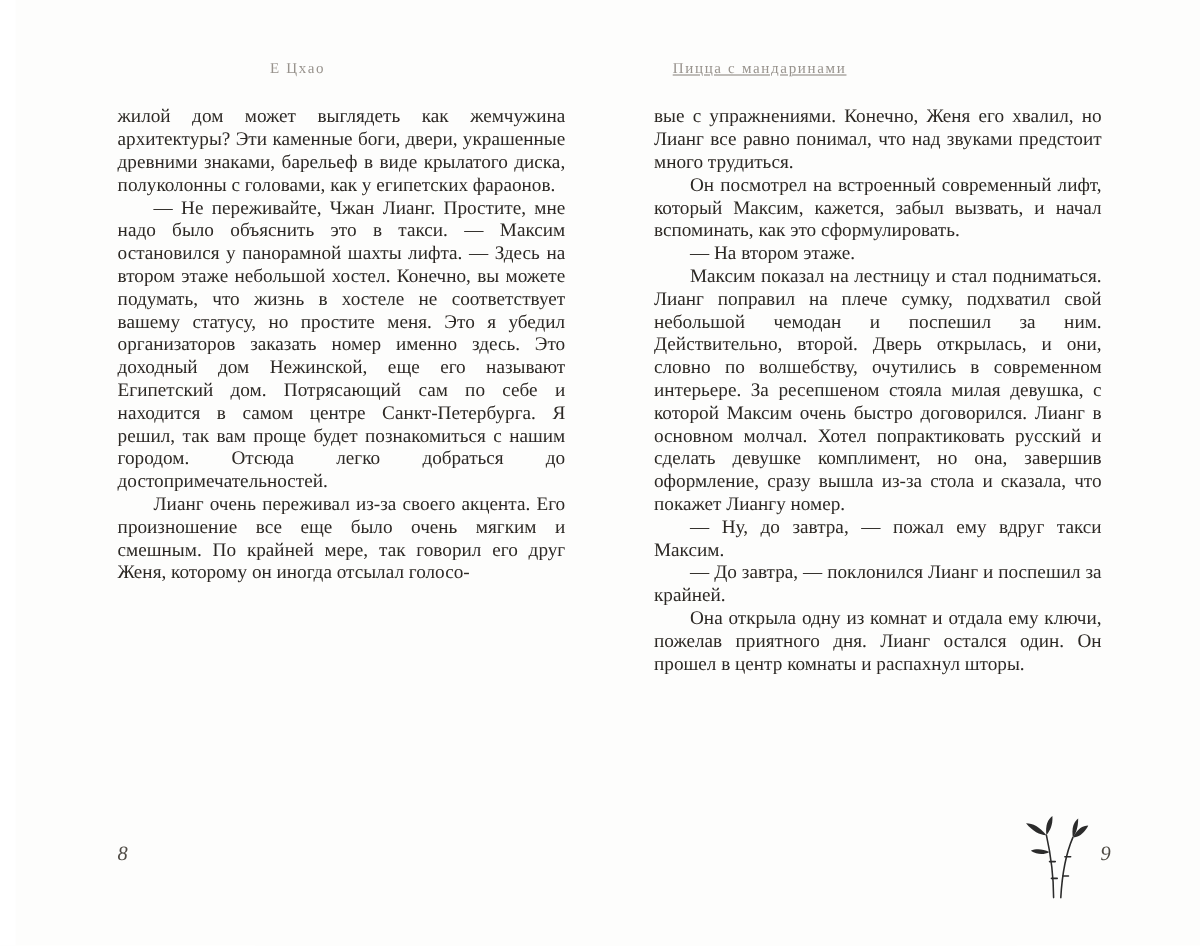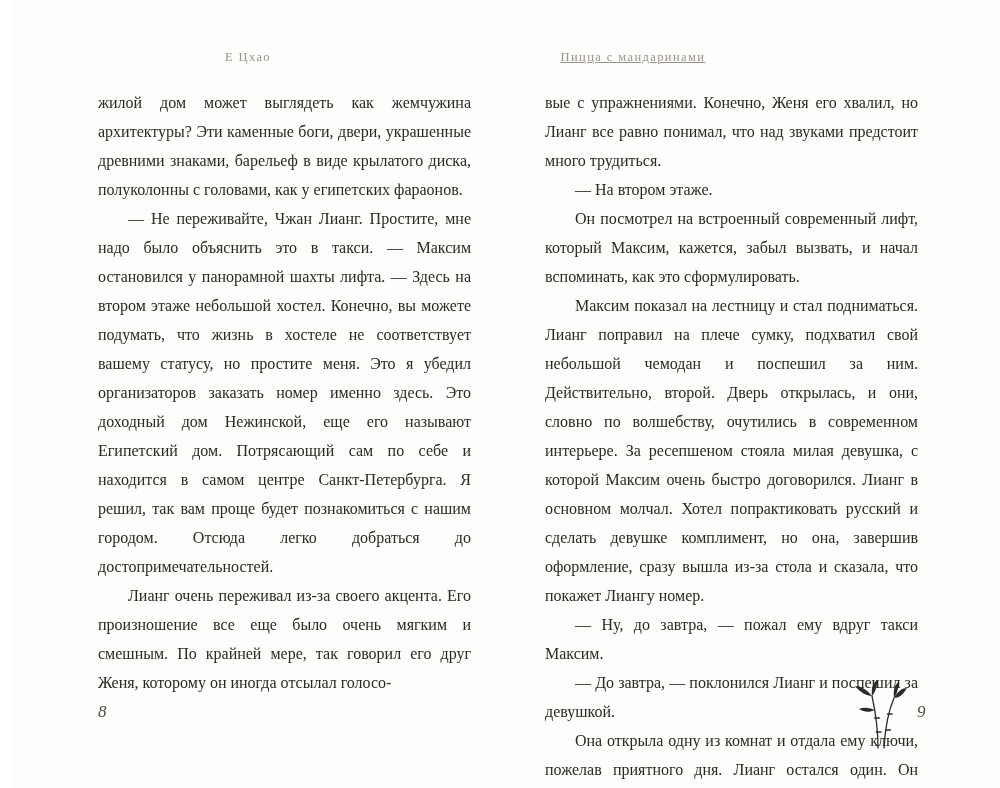--- a/index.html
+++ b/index.html
@@ -31,21 +31,21 @@
     white-space: nowrap;
   }
   .running-head-left  { left: 160px; width: 150px; }
   .running-head-right { left: 520px; width: 200px; text-decoration: underline; }
 
   .page-text {
     position: absolute;
     top: 88px;
     width: 373px;
     font-size: 16px;
-    line-height: 29px;
+    line-height: 19px;
     text-align: justify;
     color: #2c2824;
   }
   .page-left  .page-text { left: 85px; }
   .page-right .page-text { left: 32px; }
 
   .page-text p { text-indent: 30px; hyphens: auto; }
   .page-text p:first-child { text-indent: 0; }
 
   .page-number {
@@ -80,25 +80,25 @@
         <p>жилой дом может выглядеть как жемчужина архитектуры? Эти каменные боги, двери, украшенные древними знаками, барельеф в виде крылатого диска, полуколонны с головами, как у египетских фараонов.</p>
         <p>— Не переживайте, Чжан Лианг. Простите, мне надо было объяснить это в такси. — Максим остановился у панорамной шахты лифта. — Здесь на втором этаже небольшой хостел. Конечно, вы можете подумать, что жизнь в хостеле не соответствует вашему статусу, но простите меня. Это я убедил организаторов заказать номер именно здесь. Это доходный дом Нежинской, еще его называют Египетский дом. Потрясающий сам по себе и находится в самом центре Санкт-Петербурга. Я решил, так вам проще будет познакомиться с нашим городом. Отсюда легко добраться до достопримечательностей.</p>
         <p>Лианг очень переживал из-за своего акцента. Его произношение все еще было очень мягким и смешным. По крайней мере, так говорил его друг Женя, которому он иногда отсылал голосо-</p>
       </div>
     <div class="page-number">8</div>
   </div>
 
   <div class="page page-right">
     <div class="page-text">
         <p>вые с упражнениями. Конечно, Женя его хвалил, но Лианг все равно понимал, что над звуками предстоит много трудиться.</p>
+        <p>Он посмотрел на встроенный современный лифт, который Максим, кажется, забыл вызвать, и начал вспоминать, как это сформулировать.</p>
         <p>— На втором этаже.</p>
-        <p>Он посмотрел на встроенный современный лифт, который Максим, кажется, забыл вызвать, и начал вспоминать, как это сформулировать.</p>
         <p>Максим показал на лестницу и стал подниматься. Лианг поправил на плече сумку, подхватил свой небольшой чемодан и поспешил за ним. Действительно, второй. Дверь открылась, и они, словно по волшебству, очутились в современном интерьере. За ресепшеном стояла милая девушка, с которой Максим очень быстро договорился. Лианг в основном молчал. Хотел попрактиковать русский и сделать девушке комплимент, но она, завершив оформление, сразу вышла из-за стола и сказала, что покажет Лиангу номер.</p>
         <p>— Ну, до завтра, — пожал ему вдруг такси Максим.</p>
-        <p>— До завтра, — поклонился Лианг и поспешил за девушкой.</p>
+        <p>— До завтра, — поклонился Лианг и поспешил за крайней.</p>
         <p>Она открыла одну из комнат и отдала ему ключи, пожелав приятного дня. Лианг остался один. Он прошел в центр комнаты и распахнул шторы.</p>
       </div>
 
     <svg class="illustration" viewBox="0 0 54 70" fill="none" stroke="#2b2b2b" stroke-width="1.3" stroke-linecap="round">
 
       <path d="M25 68 C25 52 23 34 19 16"></path>
       <path d="M31 68 C32 50 35 32 41 18"></path>
 
       <path d="M23.2 52 L28 52"></path>
       <path d="M21.6 38 L26.4 38"></path>

